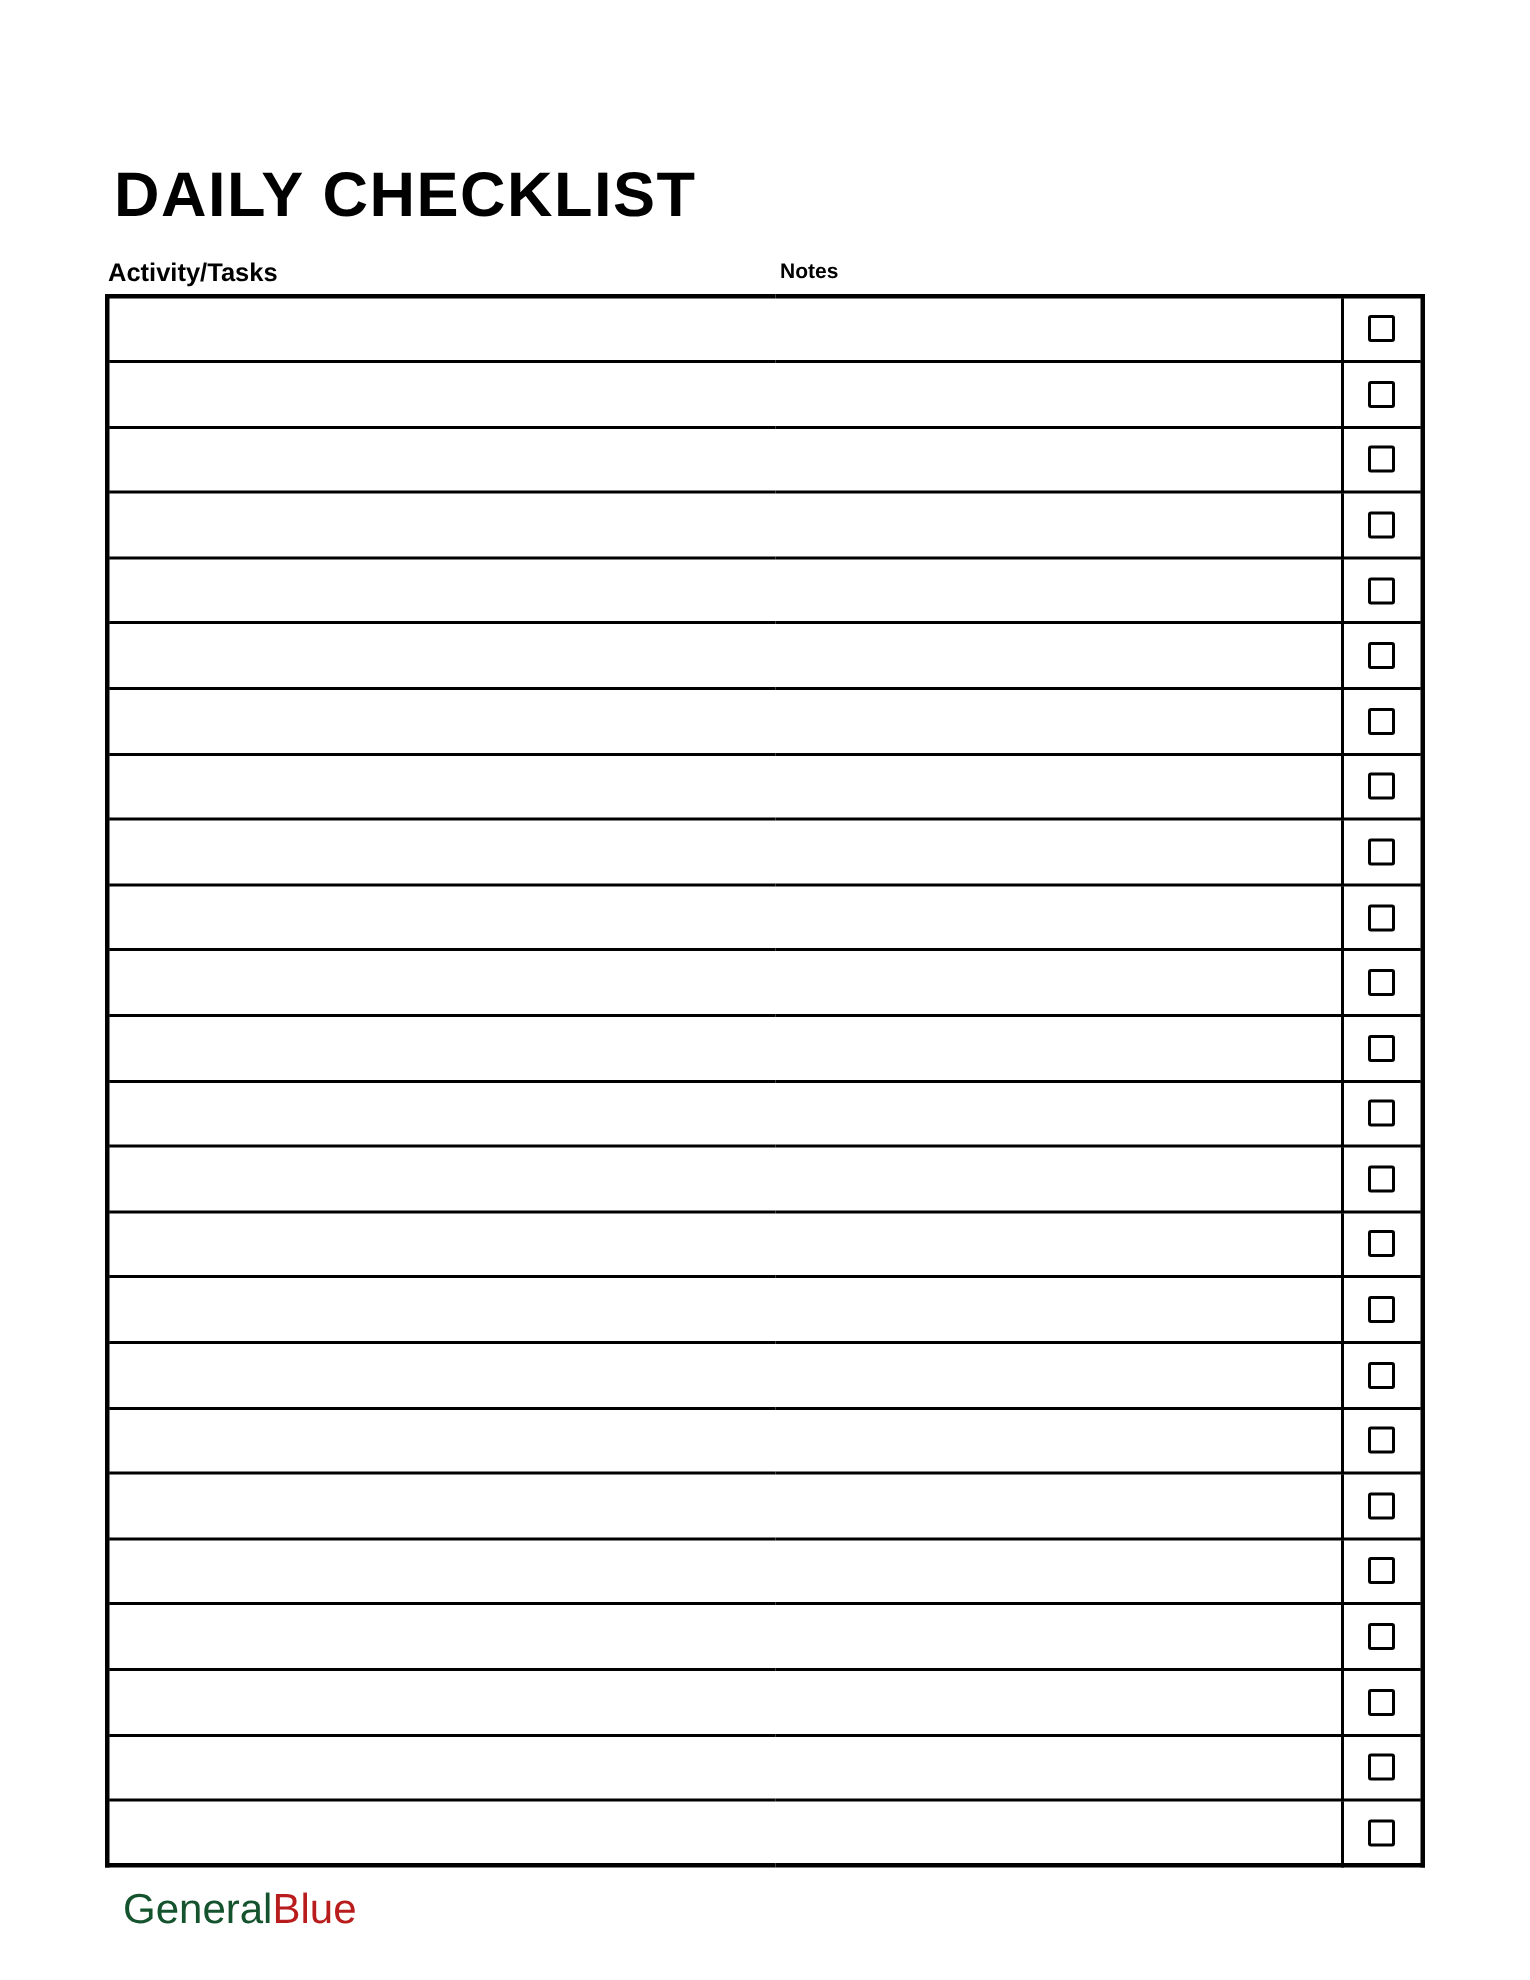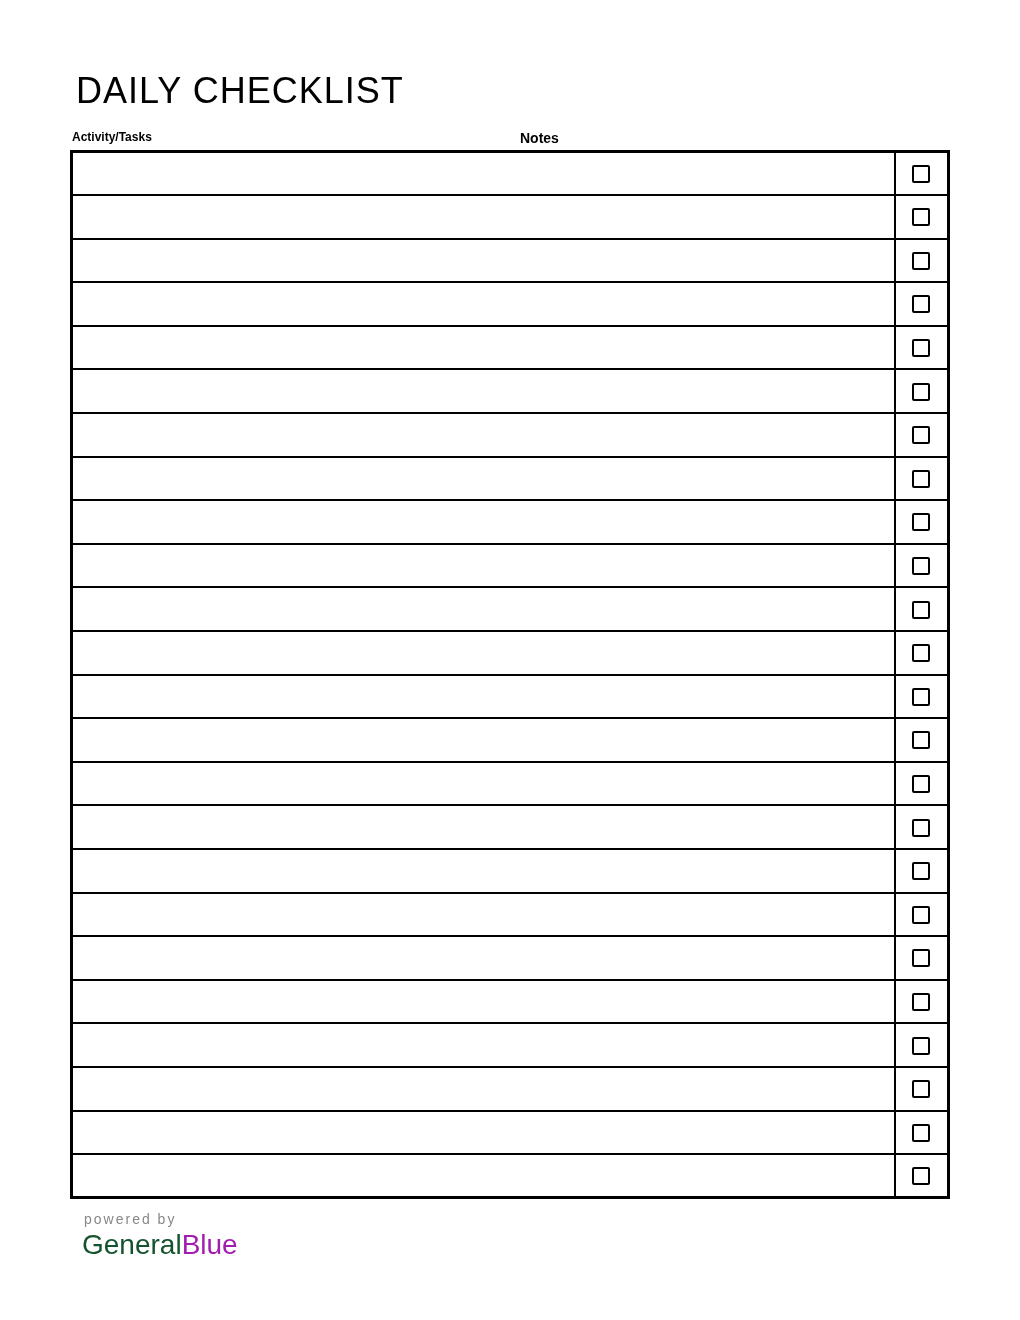--- a/index.html
+++ b/index.html
@@ -9,33 +9,34 @@
     }
     body {
       font-family: Arial, Helvetica, sans-serif;
       background: #ffffff;
       width: 1020px;
       height: 1320px;
       padding: 70px 70px 40px 70px;
       color: #000000;
     }
     .page-title {
-      font-size: 36px;
-      font-weight: 400;
+      font-size: 42px;
+      font-weight: 700;
       letter-spacing: 1px;
       margin-bottom: 18px;
       margin-left: 6px;
+      margin-top: 36px;
     }
     .header-row {
       display: flex;
       margin-bottom: 4px;
     }
     .header-activity {
       font-weight: bold;
-      font-size: 12px;
+      font-size: 17px;
       width: 450px;
       padding-left: 2px;
     }
     .header-notes {
       font-weight: bold;
       font-size: 14px;
     }
     .checklist-table {
       border-collapse: collapse;
       width: 100%;
@@ -88,21 +89,21 @@
       margin-left: 2px;
     }
     .brand {
       font-size: 28px;
       font-weight: 400;
     }
     .brand-general {
       color: #14532d;
     }
     .brand-blue {
-      color: #a21caf;
+      color: #b91c1c;
     }
   </style>
 </head>
 <body>
 
 <h1 class="page-title">DAILY CHECKLIST</h1>
 
 <div class="header-row">
   <div class="header-activity">Activity/Tasks</div>
   <div class="header-notes">Notes</div>
@@ -227,17 +228,16 @@
       </tr>
       <tr>
         <td class="activity-cell"></td>
         <td class="notes-cell"></td>
         <td class="check-cell"><span class="checkbox"></span></td>
       </tr>
     </tbody>
 </table>
 
 <div class="footer">
-  <div class="powered-by">powered by</div>
   <div class="brand">
     <span class="brand-general">General</span><span class="brand-blue">Blue</span>
   </div>
 </div>
 
 </body></html>

